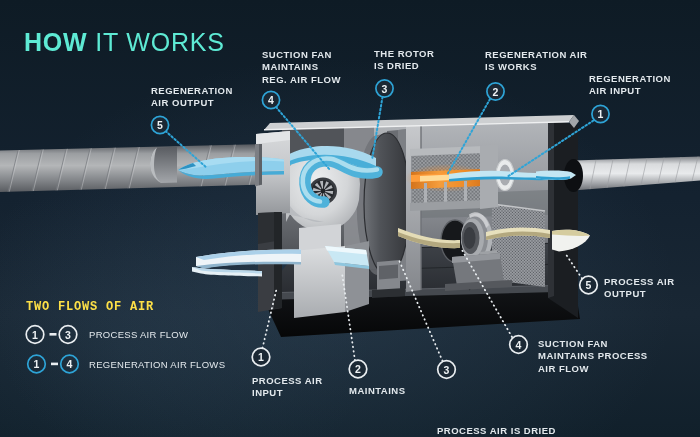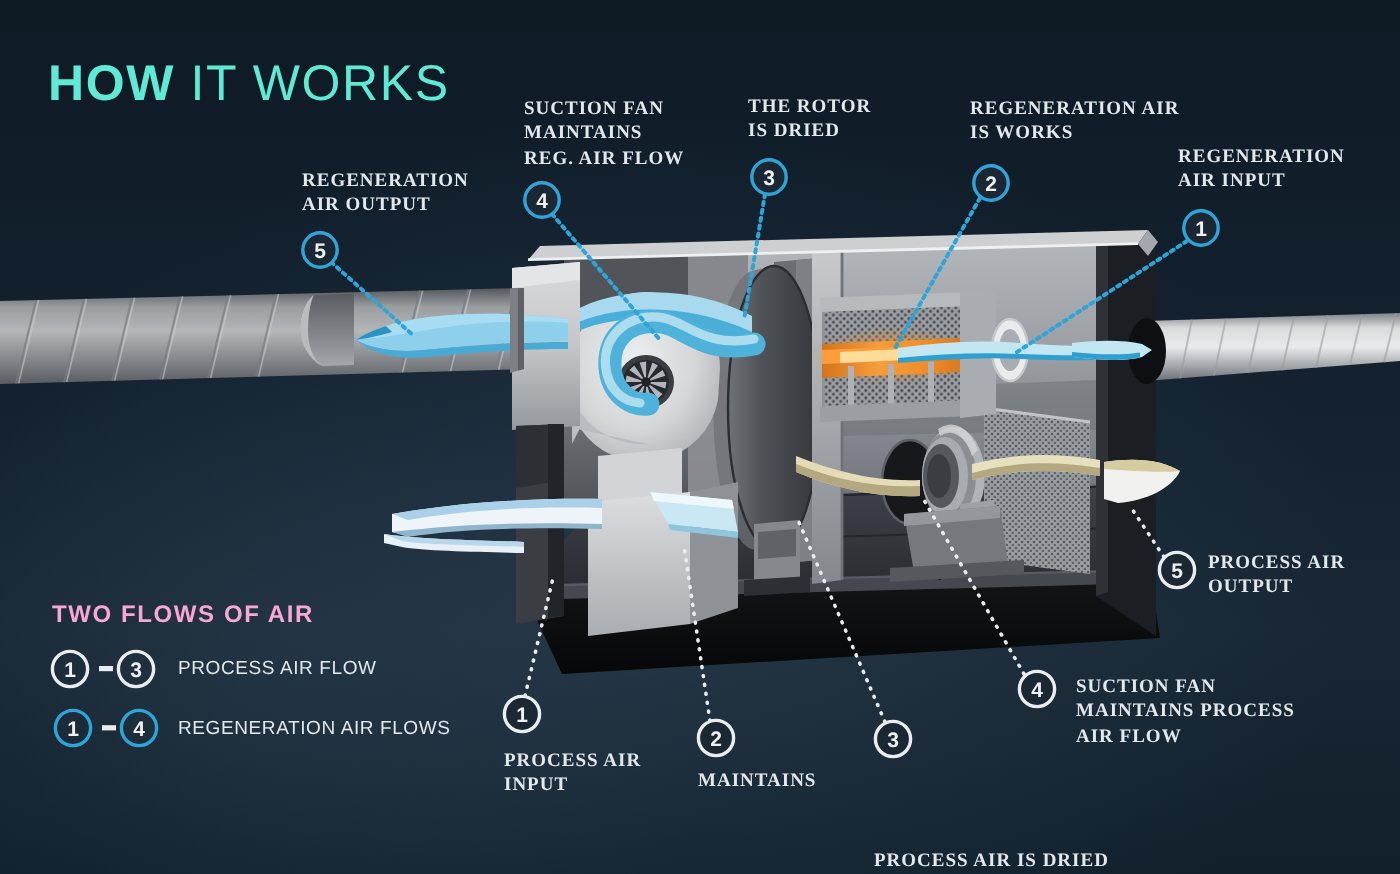--- a/index.html
+++ b/index.html
@@ -5,26 +5,26 @@
   html,body{margin:0;padding:0;}
   body{width:700px;height:437px;overflow:hidden;position:relative;
        font-family:"Liberation Sans",sans-serif;
        background:#1c2936;}
   #bg{position:absolute;left:0;top:0;width:700px;height:437px;
       background:
         radial-gradient(ellipse 480px 330px at 330px 295px, rgba(70,98,122,.26), rgba(70,98,122,0) 72%),
         radial-gradient(ellipse 320px 220px at 130px 350px, rgba(62,92,116,.16), rgba(62,92,116,0) 75%),
         linear-gradient(180deg,#0e1b25 0%, #142230 45%, #192734 72%, #11202b 100%);}
   .lbl{position:absolute;color:#e2e8ec;font-weight:bold;font-size:9.5px;
-       letter-spacing:0.5px;line-height:12.4px;white-space:pre;font-family:Liberation Serif, serif;}
+       letter-spacing:0.5px;line-height:12.4px;white-space:pre;}
   #title{position:absolute;left:24px;top:28px;color:#5eead4;font-size:25px;
          letter-spacing:0.8px;font-weight:400;}
   #title b{font-weight:700;letter-spacing:0.8px;}
-  #twoflows{position:absolute;left:26px;top:300px;color:#f9a8d4;font-weight:bold;
-            font-size:12px;letter-spacing:0.8px;}
+  #twoflows{position:absolute;left:26px;top:300px;color:#fde047;font-weight:bold;
+            font-size:12px;letter-spacing:0.8px;font-family:Liberation Mono, monospace;}
   .leg{position:absolute;color:#e2e8ec;font-weight:normal;font-size:9.5px;letter-spacing:0.3px;}
   svg{position:absolute;left:0;top:0;}
 </style>
 </head>
 <body>
 <div id="bg"></div>
 <svg width="700" height="437" viewBox="0 0 700 437">
 <defs>
   <linearGradient id="ductL" x1="0" y1="0" x2="0" y2="1">
     <stop offset="0" stop-color="#53565b"></stop>

